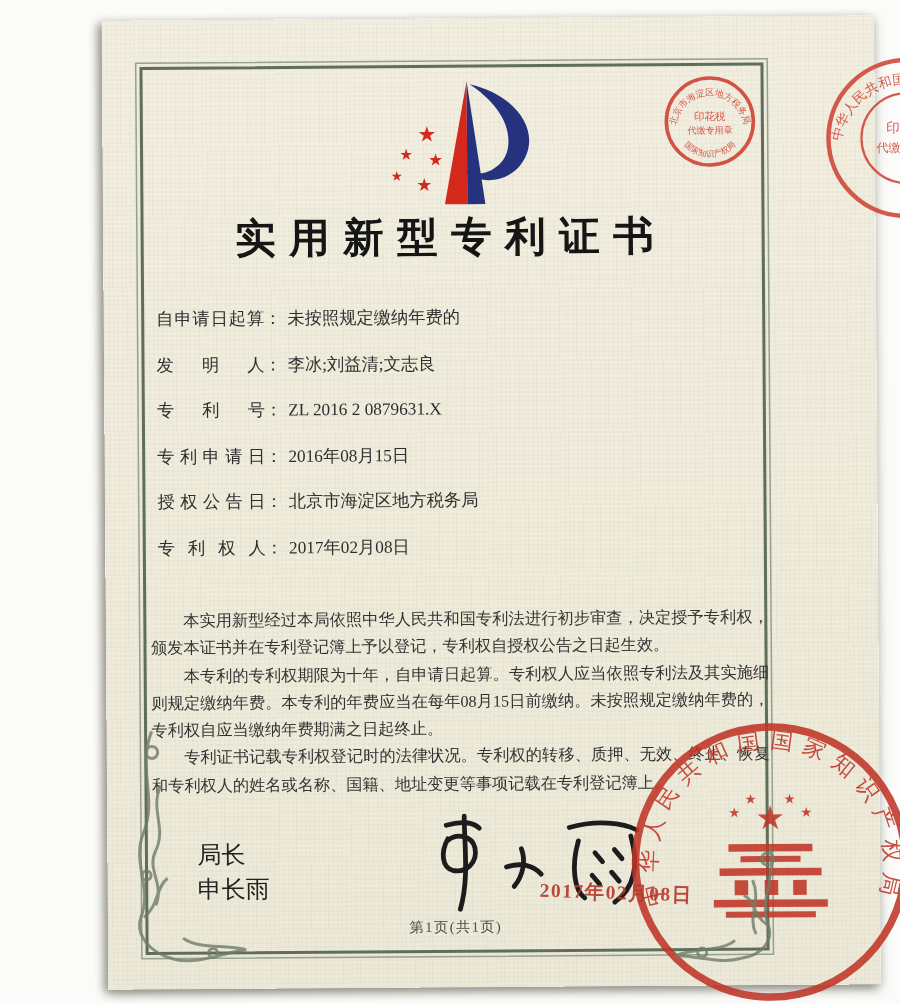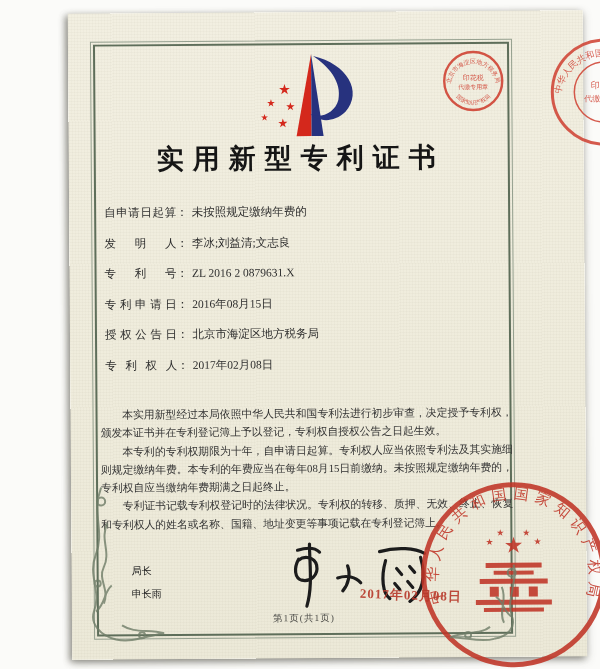--- a/index.html
+++ b/index.html
@@ -26,21 +26,21 @@
   .logo{position:absolute;left:178px;top:36px;width:130px;height:96px;}
   .title{position:absolute;left:22px;top:128px;width:420px;text-align:center;
     font-size:27px;font-weight:bold;color:#151515;letter-spacing:9px;}
   .fields{position:absolute;left:35px;top:192px;width:410px;font-size:11.5px;color:#2e2e2e;}
   .frow{margin-bottom:15.5px;white-space:nowrap;}
   .flabel{display:inline-block;width:72px;text-align:justify;text-align-last:justify;vertical-align:bottom;}
   .fcolon{margin-right:4px;}
   .paras{position:absolute;left:30px;top:392px;width:412px;font-size:10.8px;
     line-height:18.3px;color:#333;text-align:justify;}
   .paras p{margin:0;text-indent:2em;}
-  .officer{position:absolute;left:60px;top:546px;font-size:10px;color:#222;line-height:23px;}
+  .officer{position:absolute;left:60px;top:546px;font-size:16px;color:#222;line-height:23px;}
   .sig{position:absolute;left:196px;top:524px;}
   .footer{position:absolute;left:22px;top:600px;width:420px;text-align:center;
     font-size:9.5px;color:#4c4c48;letter-spacing:1px;}
   .tax-stamp{position:absolute;left:372px;top:37px;opacity:.88;}
   .corner-stamp{position:absolute;left:478px;top:24px;opacity:.85;}
   .main-seal{position:absolute;left:344px;top:466px;opacity:.88;}
   .seal-date{position:absolute;left:288px;top:575px;font-size:13px;color:#b7392a;
     letter-spacing:1px;transform:rotate(2.2deg);font-weight:bold;opacity:.9;}
   .flourish{position:absolute;}
   svg text{font-family:"Liberation Serif","DejaVu Serif",serif;}

